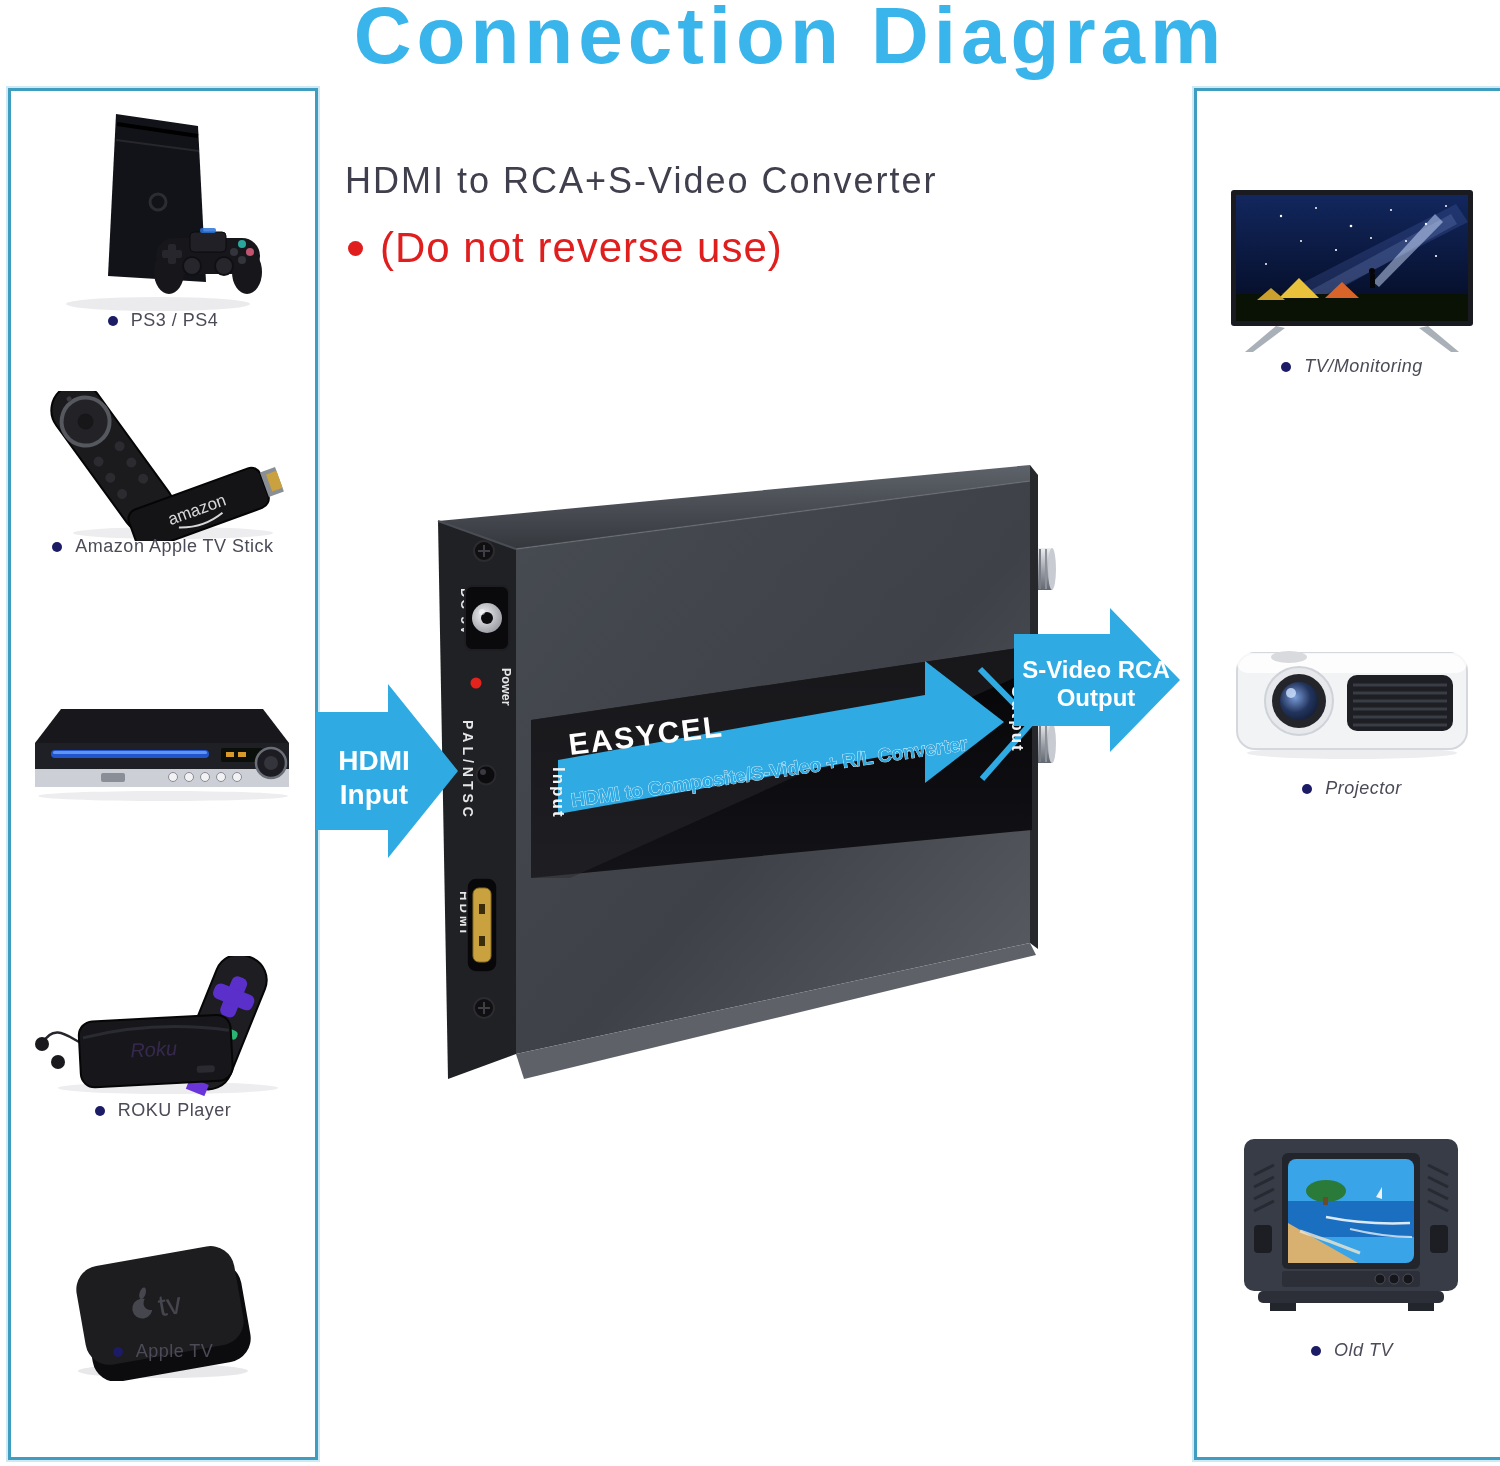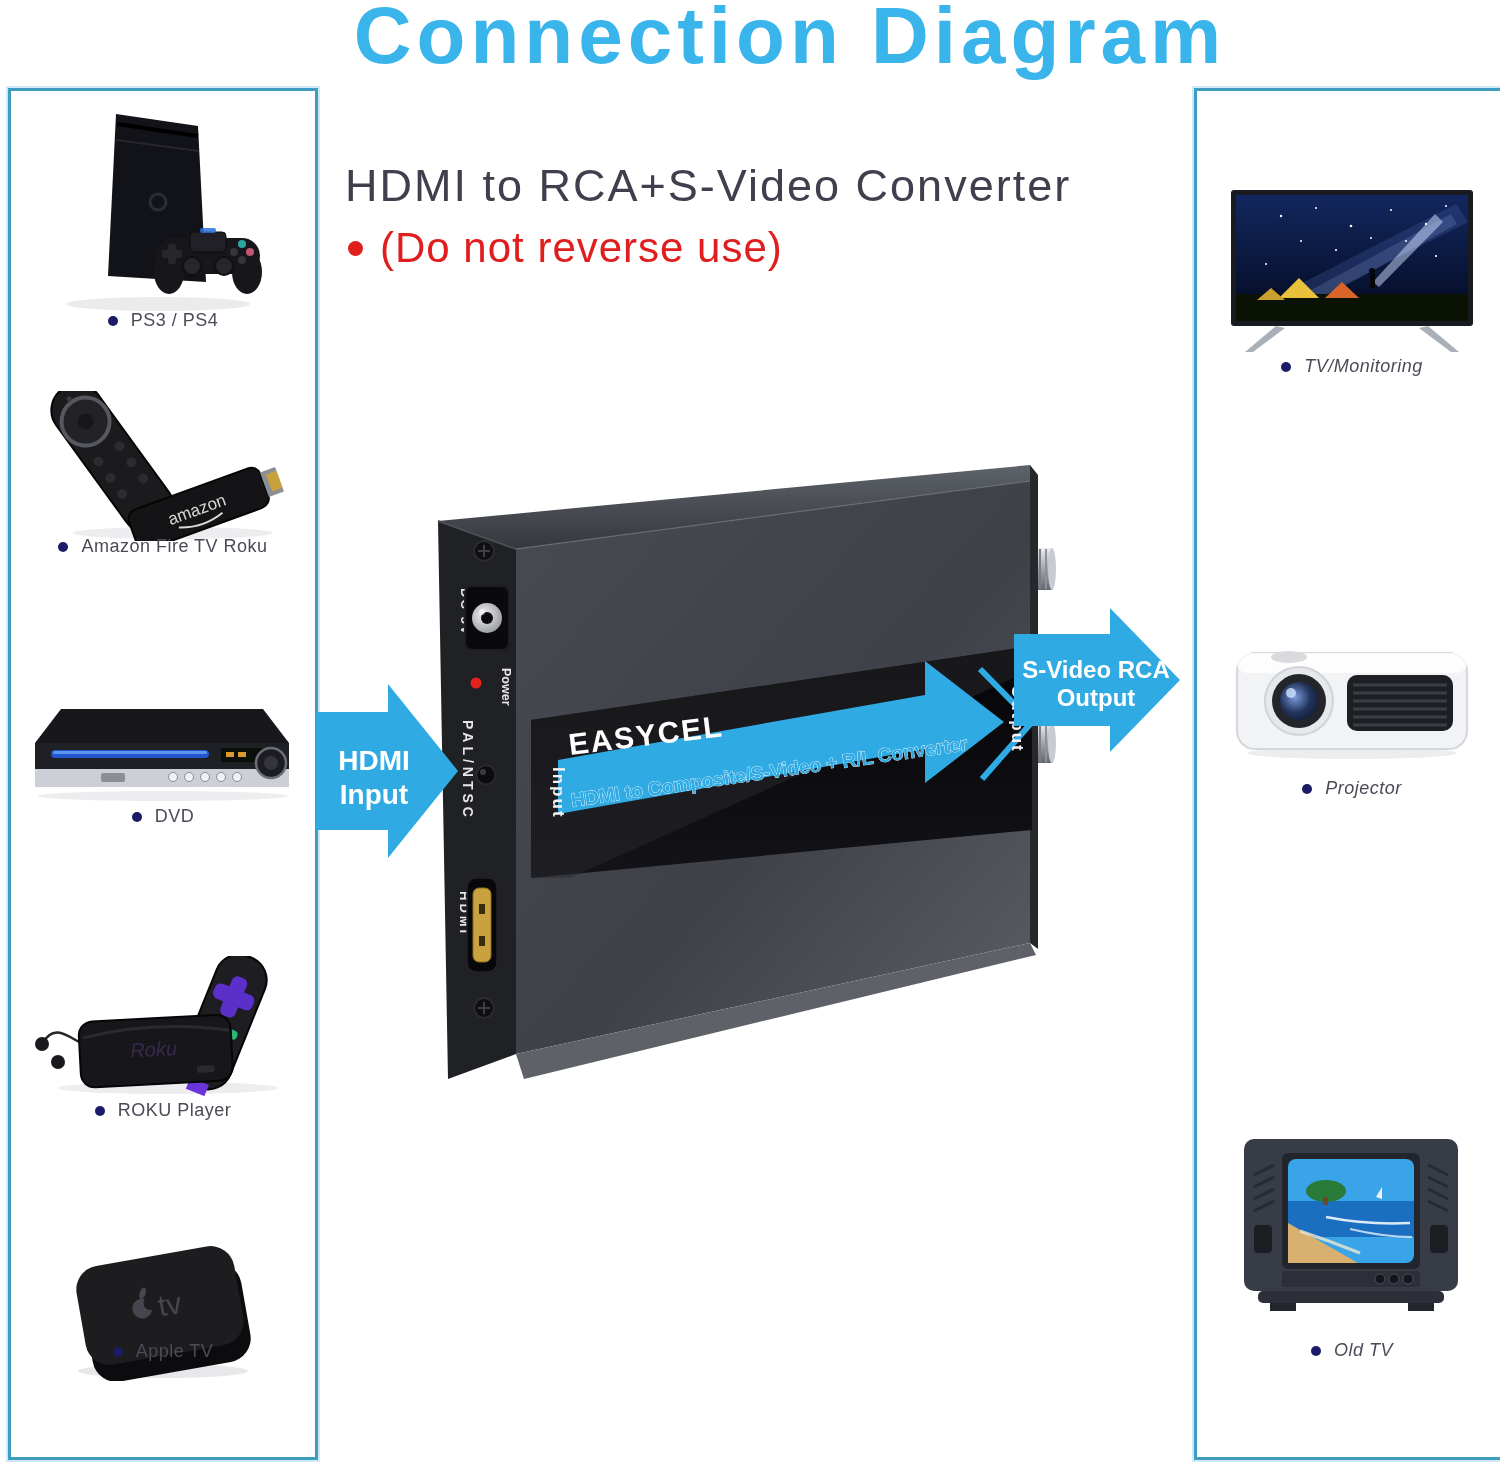--- a/index.html
+++ b/index.html
@@ -1,20 +1,20 @@
 <!DOCTYPE html>
 <html><head>
 <meta charset="utf-8">
 <style>
   html,body{margin:0;padding:0;background:#fff;}
   .canvas{position:relative;width:1500px;height:1466px;background:#fff;overflow:hidden;
           font-family:"Liberation Sans",sans-serif;padding-left:40px;}
   .title{position:absolute;left:0;right:0;top:-10px;text-align:center;
          font-size:80px;font-weight:bold;letter-spacing:5px;color:#3AB5EC;padding-left:40px;}
-  .hline1{position:absolute;left:345px;top:160px;font-size:45px;color:#3F3F4D;letter-spacing:2px;}
+  .hline1{position:absolute;left:345px;top:160px;font-size:36px;color:#3F3F4D;letter-spacing:2px;}
   .hline2{position:absolute;left:348px;top:224px;display:flex;align-items:center;gap:17px;}
   .reddot{width:15px;height:15px;border-radius:50%;background:#E01E1E;flex:none;}
   .hline2 .txt{font-size:42px;color:#E01E1E;letter-spacing:1px;}
   .panel{position:absolute;top:88px;height:1366px;border:3px solid #3F9DBF;
          box-shadow:0 0 0 2px #CFEAF4;background:#fff;}
   .panel.left{left:8px;width:304px;}
   .panel.right{left:1194px;width:310px;font-style:italic;}
   .item{position:absolute;left:0;right:0;display:flex;justify-content:center;align-items:flex-end;}
   .cap{position:absolute;left:0;right:0;display:flex;justify-content:center;align-items:center;gap:13px;}
   .cap .lbl{font-size:18px;color:#4B4B58;letter-spacing:.5px;}
@@ -85,21 +85,21 @@
           <rect x="95" y="95" width="140" height="42" rx="10" fill="#141417" stroke="#050506" stroke-width="2"></rect>
           <text x="163" y="122" text-anchor="middle" font-size="17" fill="#d8d8d8">amazon</text>
           <path d="M140,127 q23,9 46,1" stroke="#d8d8d8" stroke-width="2" fill="none"></path>
           <rect x="235" y="103" width="16" height="26" fill="#8a8f96"></rect>
           <rect x="240" y="107" width="11" height="18" fill="#c9a23f"></rect>
         </g>
       </svg>
     </div>
     <div class="cap" style="top:445px">
       <span class="dot"></span>
-      <span class="lbl">Amazon Fire TV Roku</span>
+      <span class="lbl">Amazon Apple TV Stick</span>
     </div>
 
     <div class="item" style="top:612px;height:100px">
       <svg width="280" height="100" viewBox="0 0 280 100">
         <ellipse cx="140" cy="93" rx="125" ry="5" fill="#ededef"></ellipse>
         <polygon points="38,6 240,6 266,40 12,40" fill="#17171c"></polygon>
         <rect x="12" y="40" width="254" height="26" fill="#1f1f26"></rect>
         <rect x="12" y="66" width="254" height="18" fill="#ccd0d6"></rect>
         <rect x="28" y="47" width="158" height="8" rx="4" fill="#2255cc"></rect>
         <rect x="30" y="48" width="154" height="3" rx="1.5" fill="#5e94f2"></rect>
@@ -108,24 +108,20 @@
           <rect x="215" y="49" width="8" height="5" fill="#d89a2a"></rect>
         <circle cx="248" cy="60" r="15" fill="#1c1c22" stroke="#6a6e76" stroke-width="2.5"></circle>
         <circle cx="248" cy="60" r="7" fill="#34343c"></circle>
         <rect x="78" y="70" width="24" height="9" rx="2" fill="#8a8e96"></rect>
         <circle cx="150" cy="74" r="4.5" fill="#f2f2f4" stroke="#888c94"></circle>
         <circle cx="166" cy="74" r="4.5" fill="#f2f2f4" stroke="#888c94"></circle>
         <circle cx="182" cy="74" r="4.5" fill="#f2f2f4" stroke="#888c94"></circle>
         <circle cx="198" cy="74" r="4.5" fill="#f2f2f4" stroke="#888c94"></circle>
         <circle cx="214" cy="74" r="4.5" fill="#f2f2f4" stroke="#888c94"></circle>
       </svg>
-    </div>
-    <div class="cap" style="top:715px">
-      <span class="dot"></span>
-      <span class="lbl">DVD</span>
     </div>
 
     <div class="item" style="top:865px;height:140px">
       <svg width="270" height="140" viewBox="0 0 270 140">
         <ellipse cx="140" cy="132" rx="110" ry="6" fill="#ededef"></ellipse>
         <path d="M14,88 C 34,52 60,116 84,80" stroke="#26262c" stroke-width="2.5" fill="none"></path>
         <circle cx="14" cy="88" r="7" fill="#1a1a1e"></circle>
           <circle cx="30" cy="106" r="7" fill="#1a1a1e"></circle>
         <g transform="rotate(22 195 70)">
           <rect x="168" y="-4" width="52" height="140" rx="24" fill="#1d1d22" stroke="#060607" stroke-width="2"></rect>

